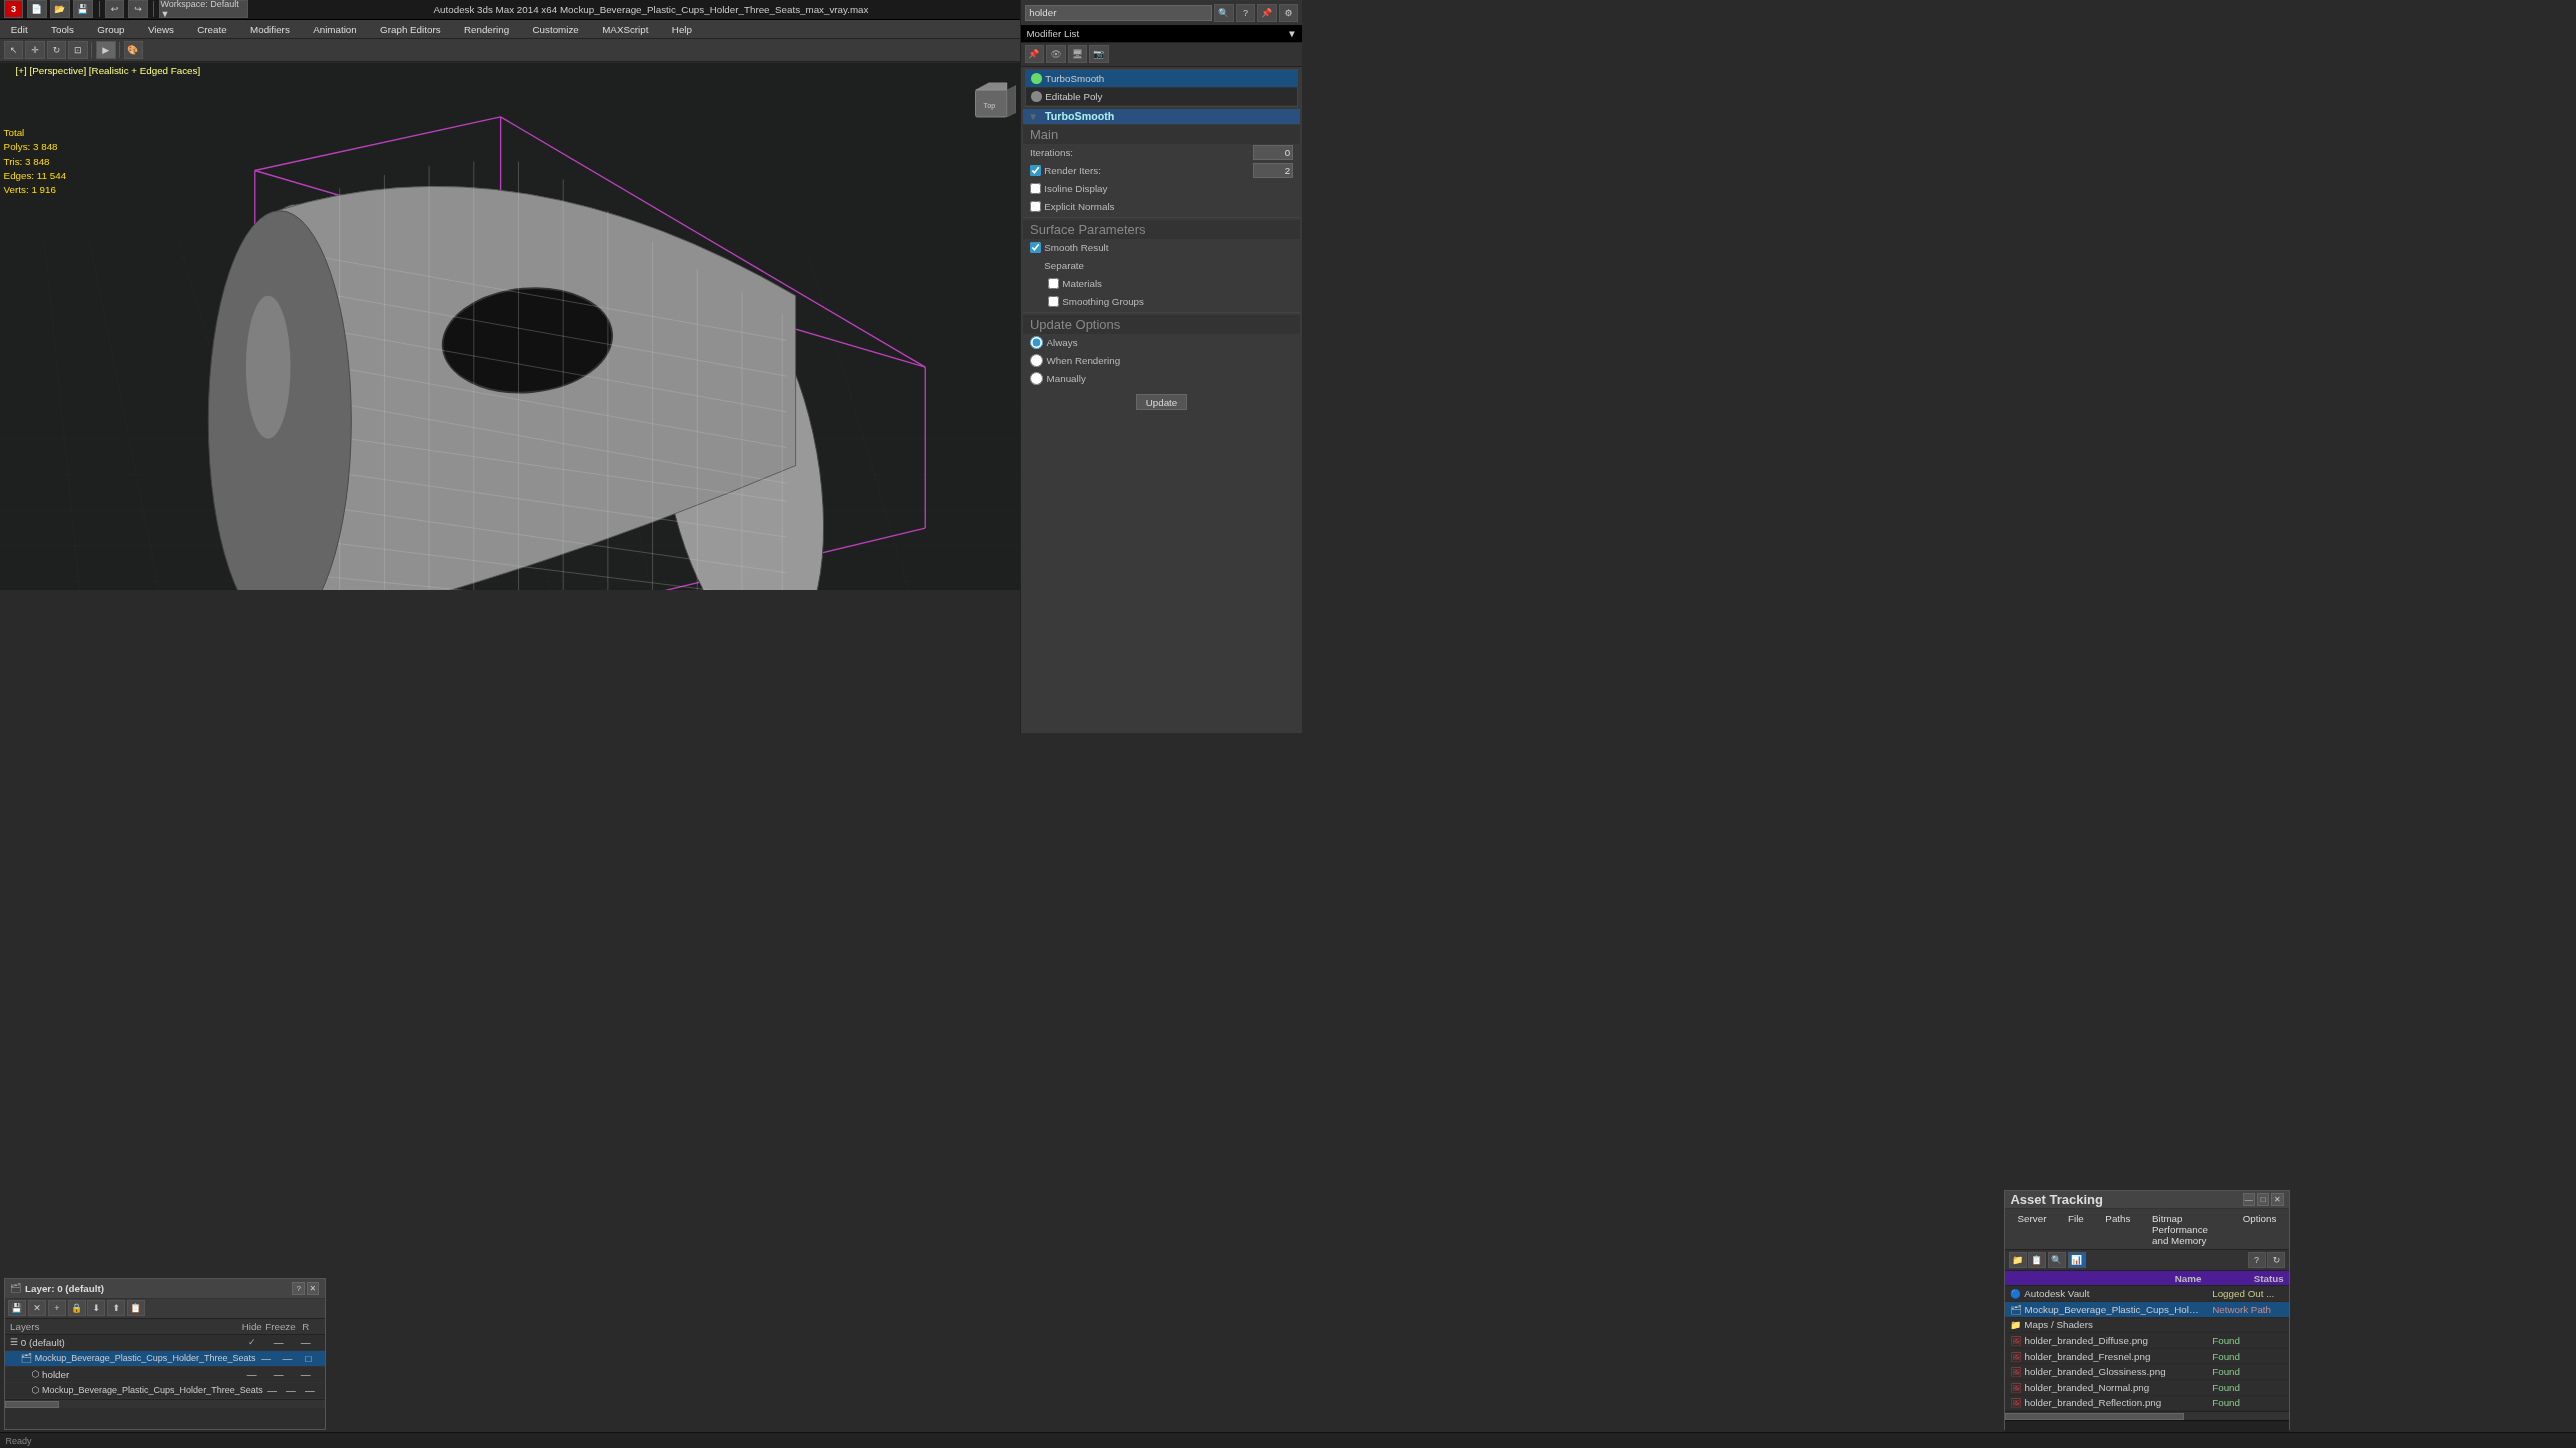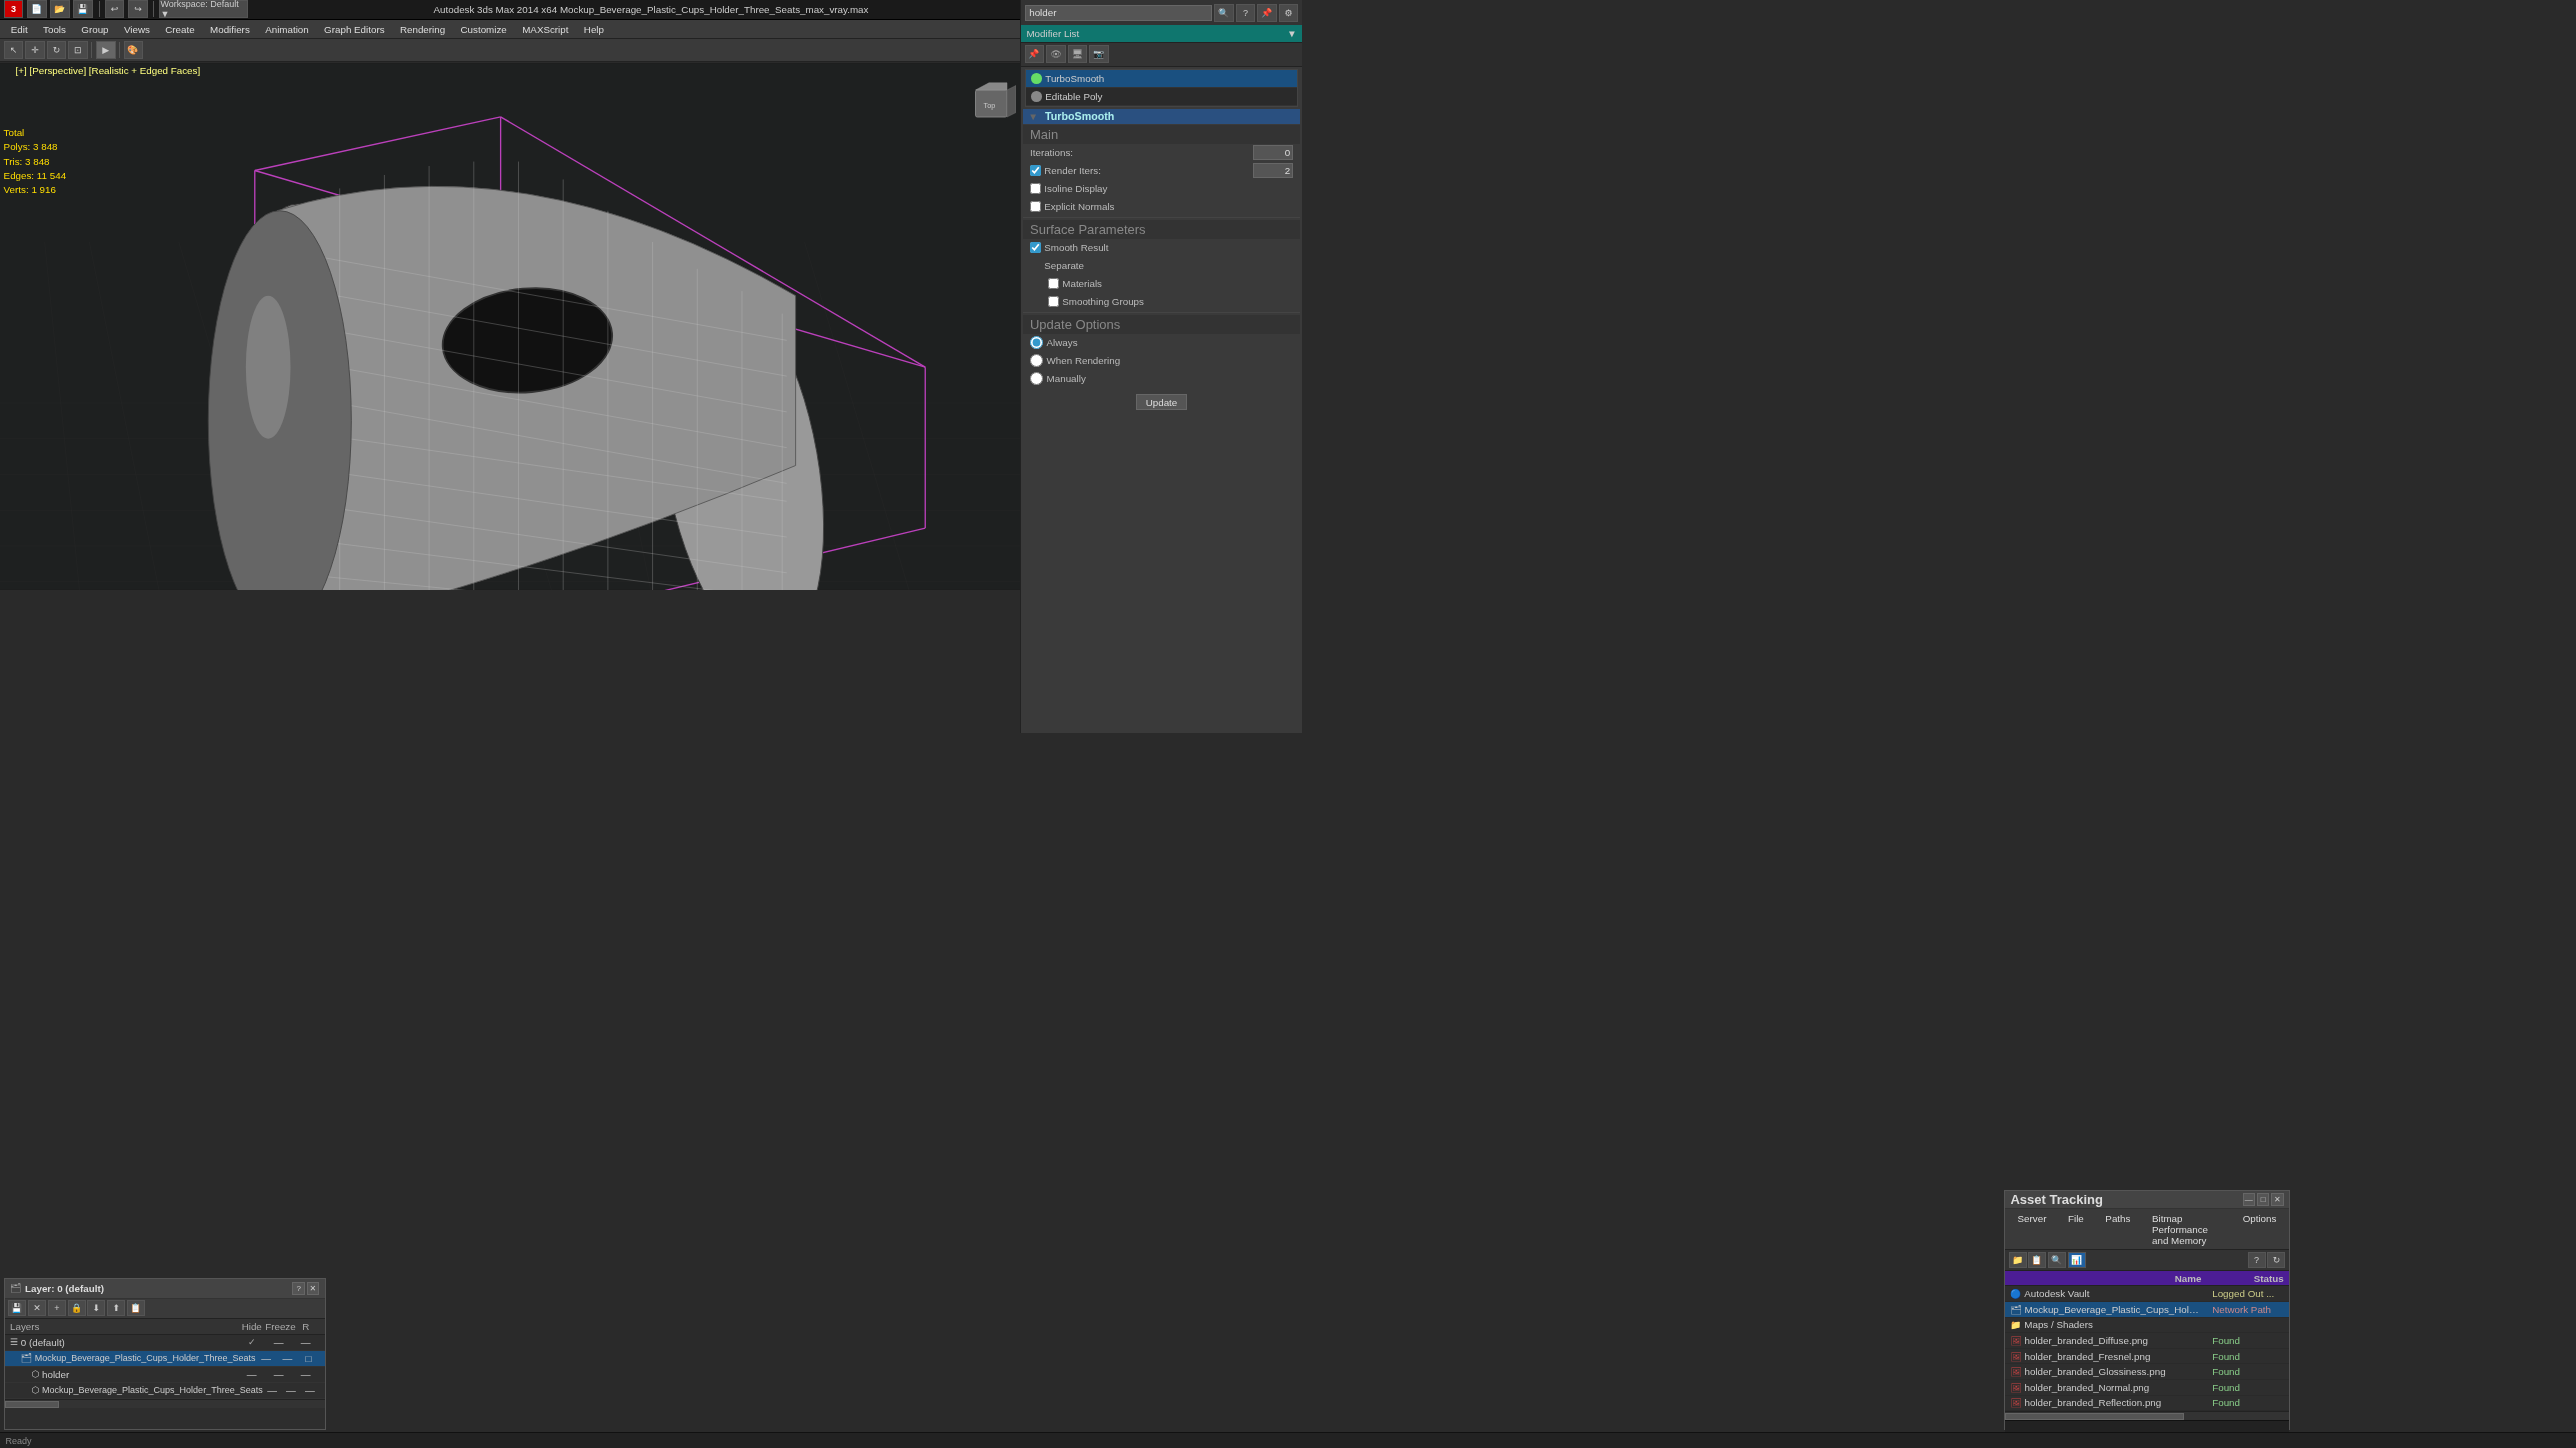--- a/index.html
+++ b/index.html
@@ -56,21 +56,21 @@
     }
 
     
     #menu-bar {
       width: 100%;
       height: 19.7px;
       background: #3c3c3c;
       display: flex;
       align-items: center;
       padding: 0 3.6px;
-      gap: 1px;
+      gap: 9px;
       border-bottom: 0.9px solid #222;
     }
     .menu-item {
       padding: 1.8px 7.2px;
       font-size: 9.8px;
       color: #ddd;
       cursor: pointer;
     }
 
     
@@ -167,21 +167,21 @@
       color: #ddd;
       font-size: 9.8px;
       padding: 0 3.6px;
     }
 
     #rp-modifier-dropdown {
       display: flex;
       align-items: center;
       justify-content: space-between;
       padding: 2.7px 5.4px;
-      background: #0f766e;
+      background: #000000;
       border-bottom: 0.9px solid #222;
       font-size: 9.8px;
     }
 
     
     #rp-icons {
       display: flex;
       gap: 1.8px;
       padding: 2.7px 3.6px;
       background: #333;

